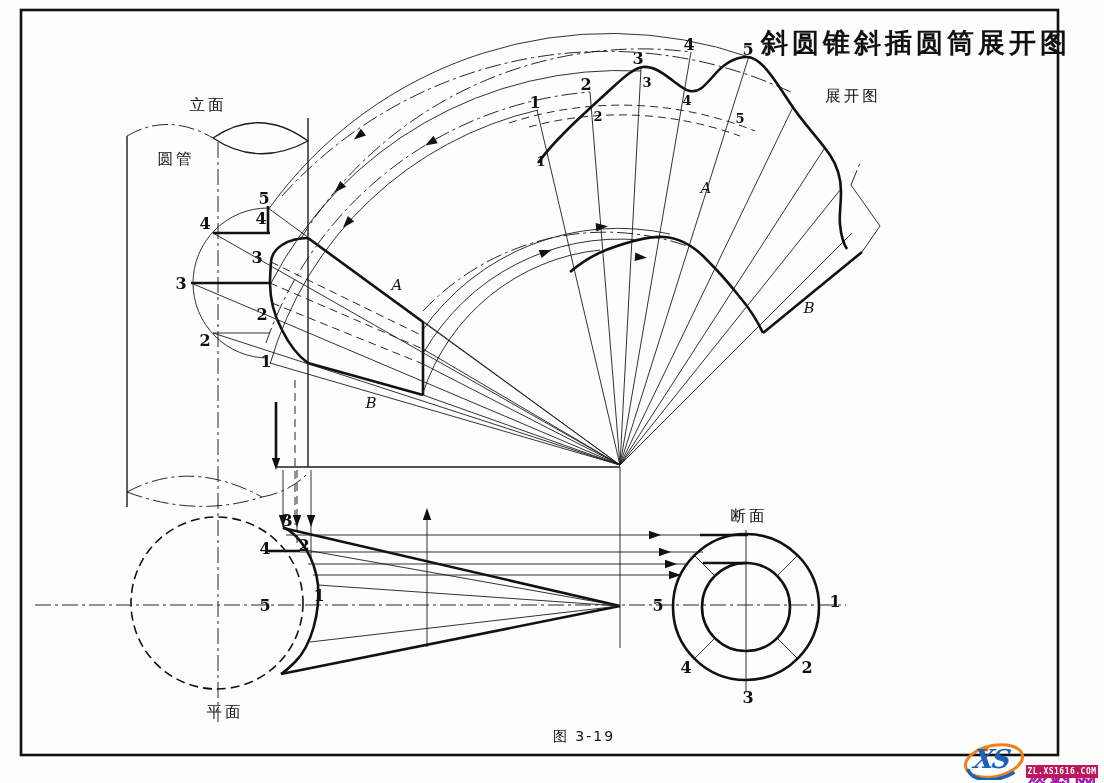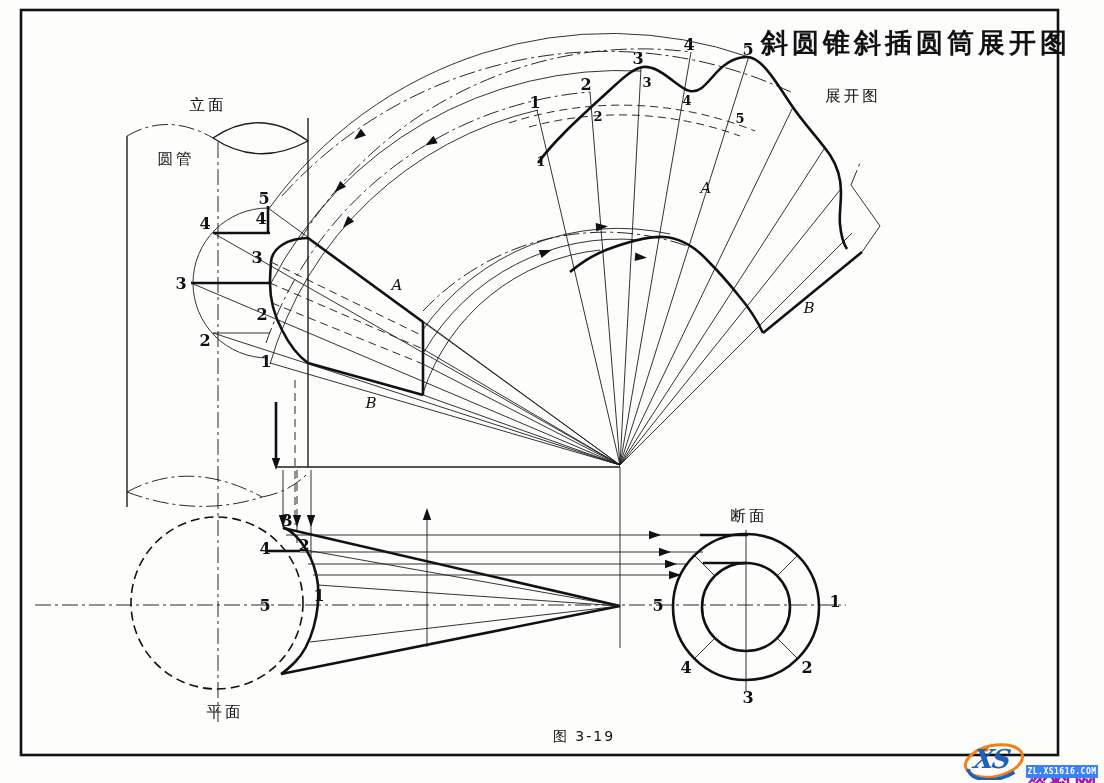--- a/index.html
+++ b/index.html
@@ -22,21 +22,21 @@
   .letter {font:italic 15px "DejaVu Serif","Liberation Serif",serif;text-anchor:middle;}
   .vlabel {font:15.5px "DejaVu Sans","Liberation Sans",sans-serif;text-anchor:middle;letter-spacing:3px;}
   .title  {font:bold 27px "DejaVu Sans","Liberation Sans",sans-serif;text-anchor:middle;letter-spacing:4px;}
   .caption{font:14px "DejaVu Sans","Liberation Sans",sans-serif;text-anchor:middle;letter-spacing:2px;}
   
   .wm{position:absolute;right:2px;bottom:0;width:142px;height:47px;z-index:5;}
   .wm-oval{position:absolute;left:2px;top:6px;width:64px;height:38px;}
   .wm-xs{position:absolute;left:14px;top:8px;font:italic bold 26px "DejaVu Serif","Liberation Serif",serif;
          color:#1b62b8;letter-spacing:-2px;transform:skewX(-8deg);}
   .wm-name{position:absolute;left:66px;top:18px;font:bold 23px "DejaVu Sans","Liberation Sans",sans-serif;color:#a21caf;letter-spacing:1px;margin-top:16px;}
-  .wm-bar{position:absolute;left:66px;top:29px;width:72px;height:13px;background:#3b82f6;color:#fff;
+  .wm-bar{position:absolute;left:66px;top:29px;width:72px;height:13px;background:#be185d;color:#fff;
           font:bold 8px "DejaVu Sans Mono","Liberation Mono",monospace;text-align:center;line-height:13px;letter-spacing:0.5px;}
 </style>
 </head>
 <body>
 
 <div class="stage">
 <svg width="1104" height="783" viewBox="0 0 1104 783">
 
   <rect class="frame" x="21" y="10" width="1037" height="745"></rect>
 

